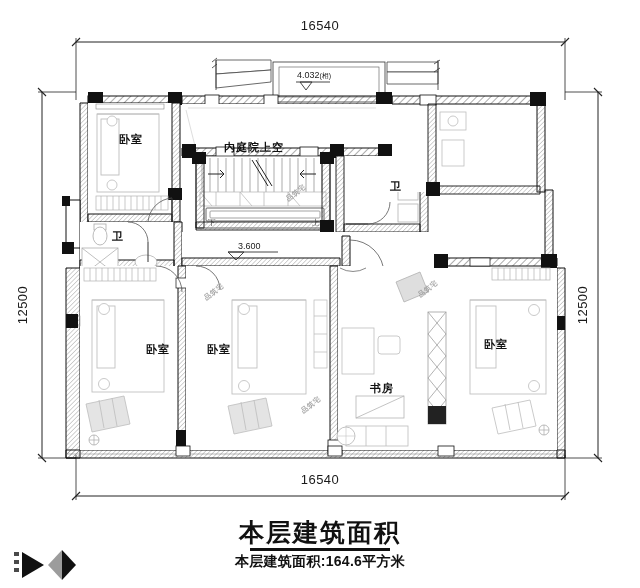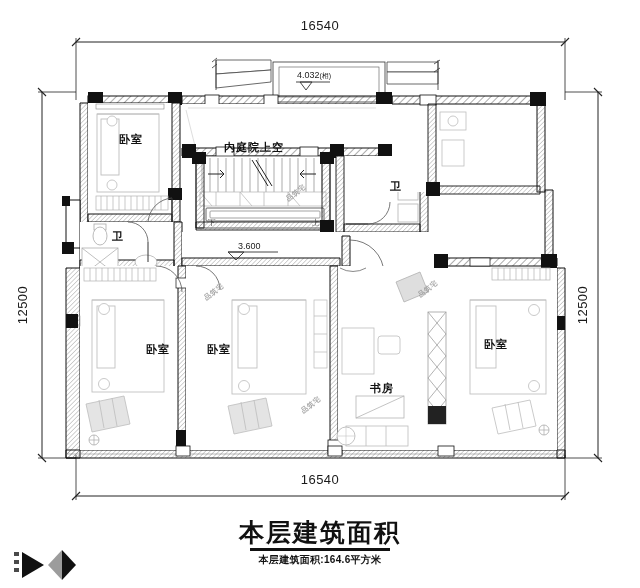--- a/index.html
+++ b/index.html
@@ -55,21 +55,21 @@
     color:#111;
   }
   .title-rule{
     position:absolute;
     height:2.5px;background:#111;
   }
   .subtitle{
     position:absolute;
     left:0;right:0;
     text-align:center;
-    font-size:10px;
+    font-size:14px;
     font-weight:700;
     color:#111;
     letter-spacing:.3px;
   }
   .watermark{
     position:absolute;
     font-size:15px;
     font-weight:700;
     color:#2b2b2b;
     letter-spacing:1px;

